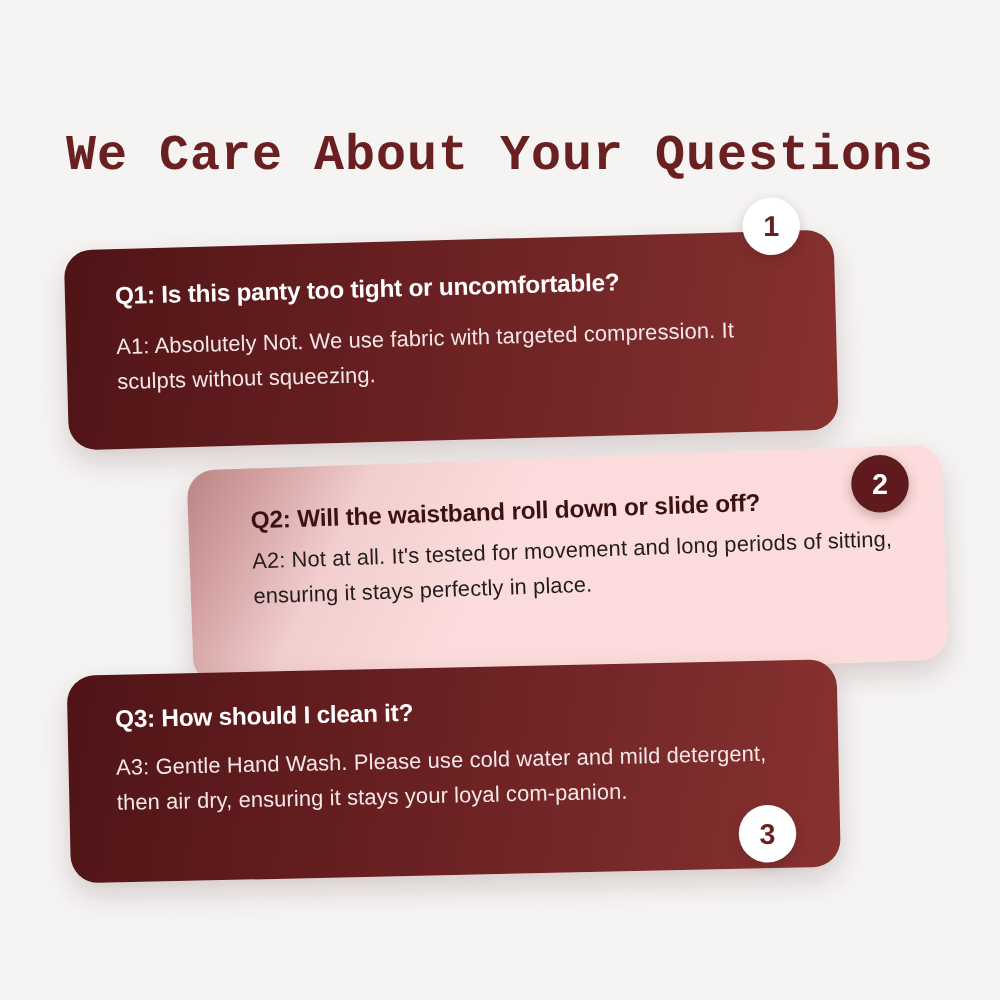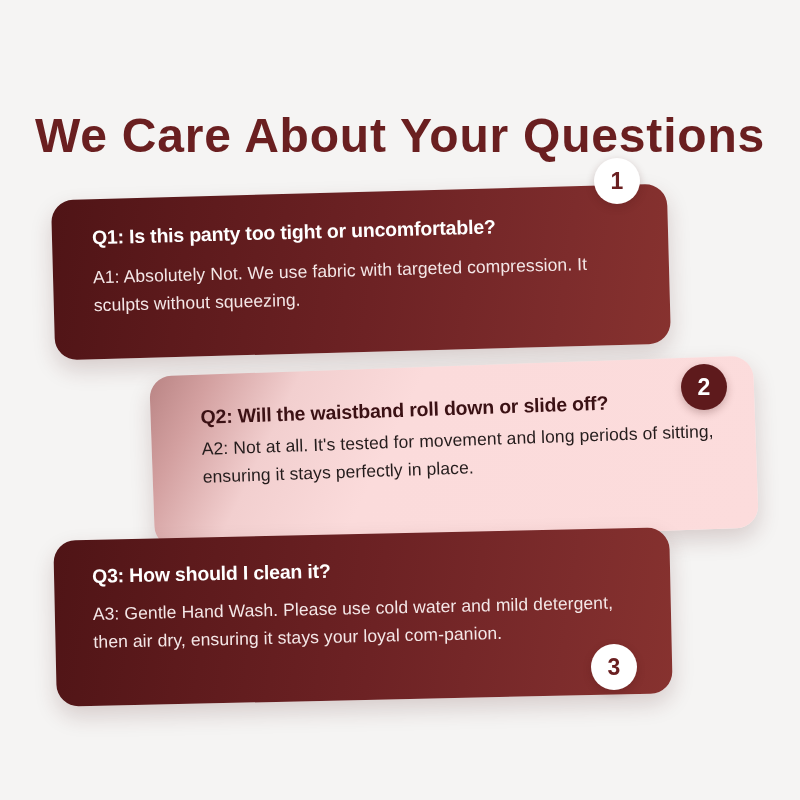--- a/index.html
+++ b/index.html
@@ -22,23 +22,23 @@
     height: 800px;
   }
 
   
   .page-title {
     position: absolute;
     top: 76px;
     left: 0;
     width: 800px;
     text-align: center;
-    font-family: Liberation Sans, sans-serif;
+    font-family: Liberation Mono, monospace;
     font-weight: 700;
-    font-size: 48px;
+    font-size: 40px;
     letter-spacing: 0.8px;
     color: #6a1f20;
     white-space: nowrap;
   }
 
   
   .faq-card {
     position: absolute;
     border-radius: 22px;
     box-sizing: border-box;

